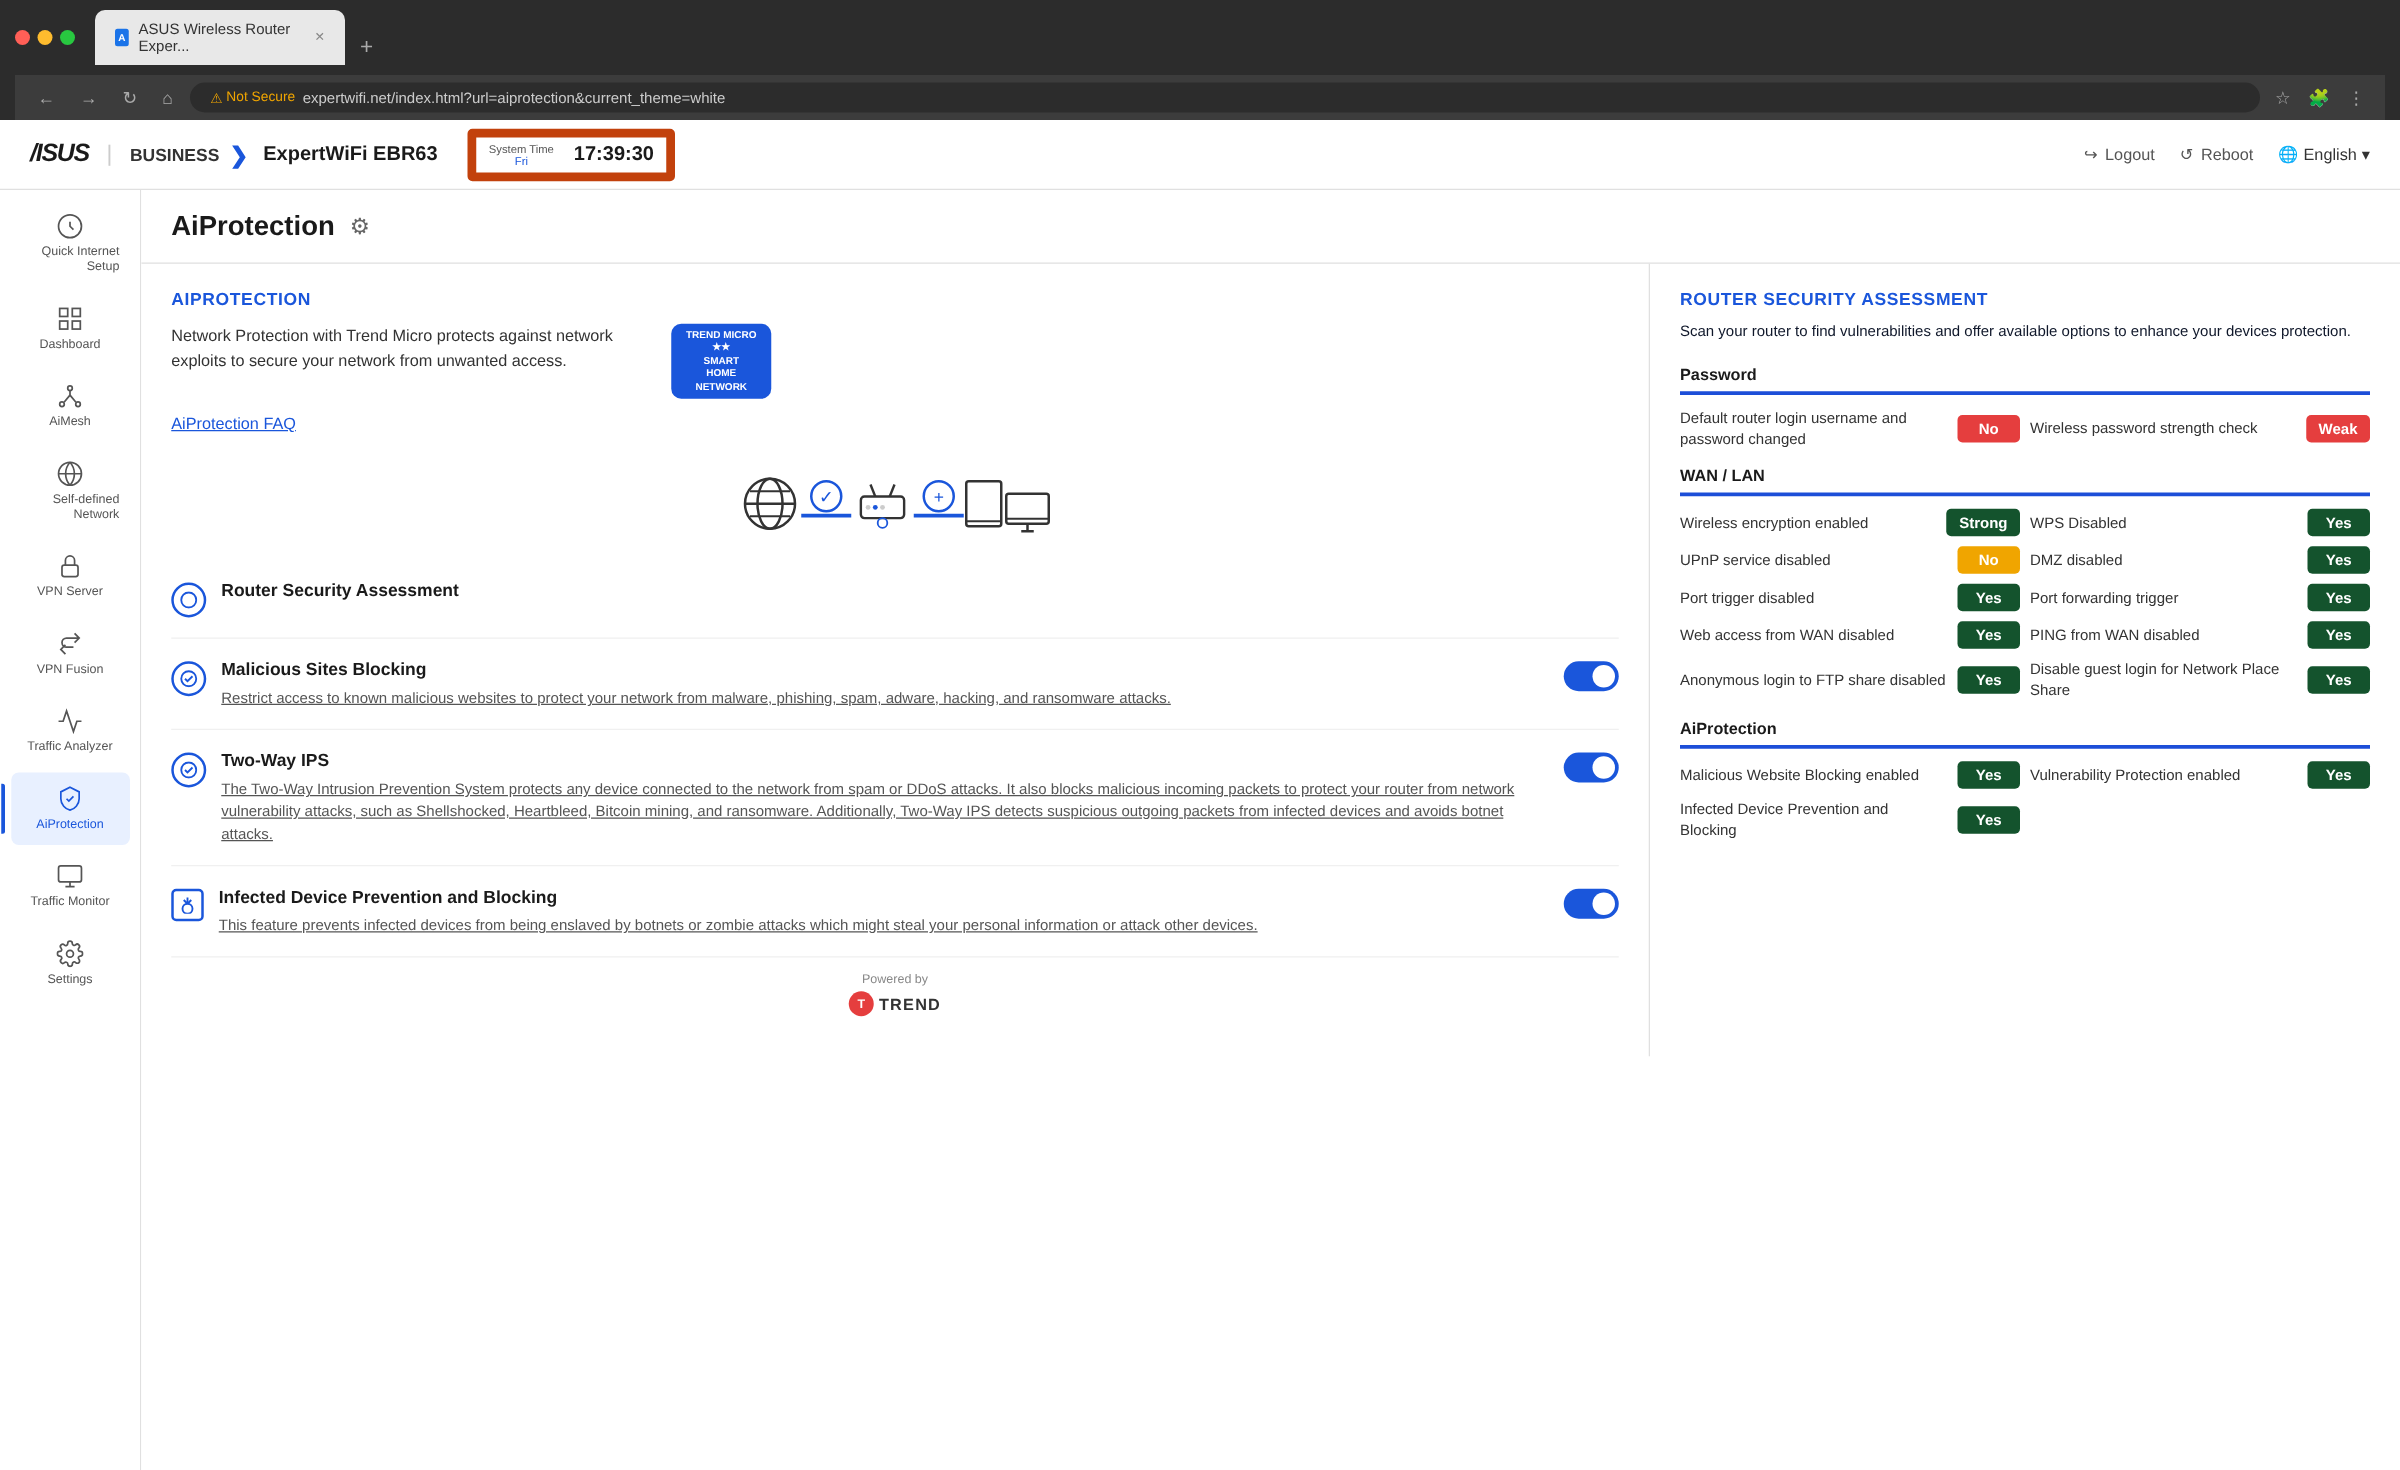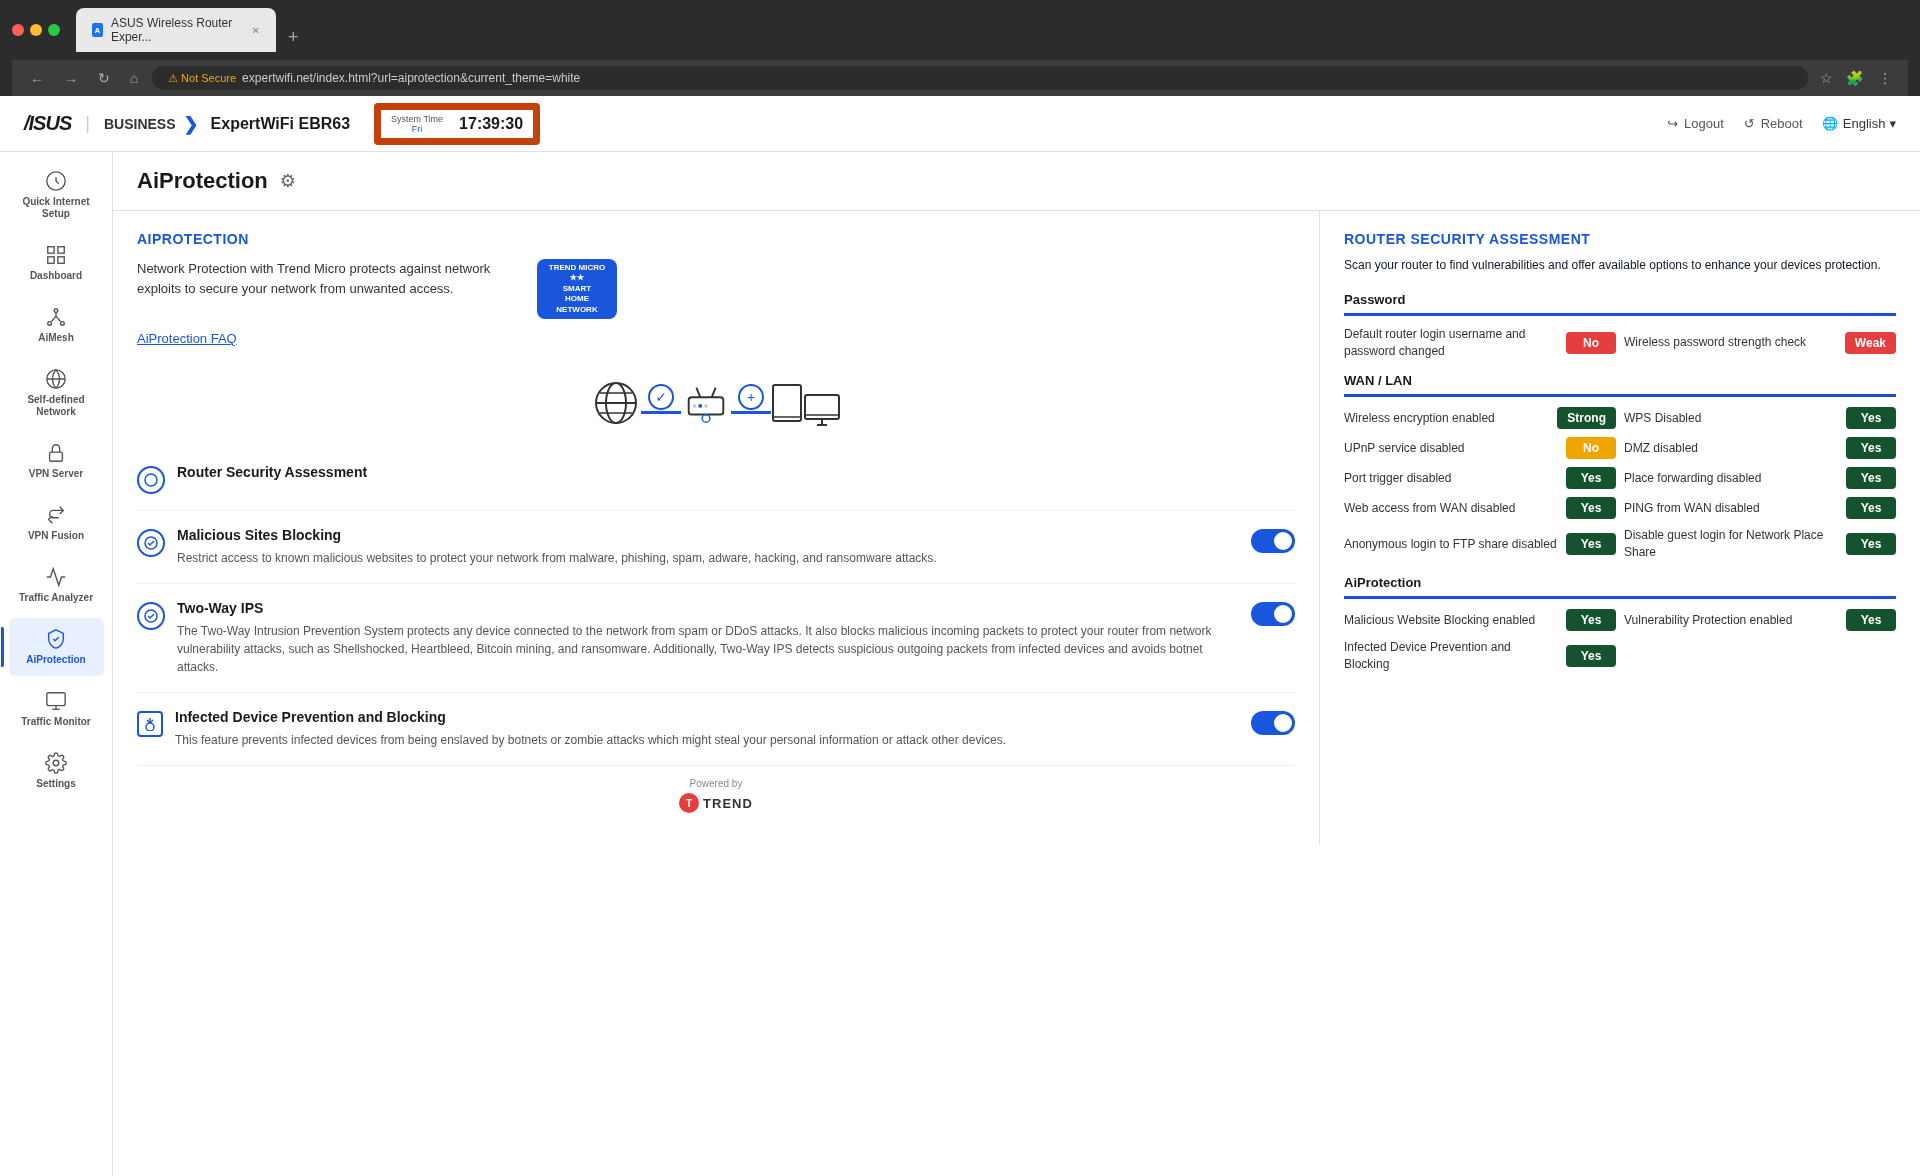--- a/index.html
+++ b/index.html
@@ -25,21 +25,21 @@
     .address-text { color: #ccc; font-size: 12px; }
     .not-secure { color: #f0a500; font-size: 11px; display: flex; align-items: center; gap: 3px; }
     .toolbar-actions { display: flex; gap: 6px; align-items: center; }
     .toolbar-icon { color: #aaa; font-size: 14px; cursor: pointer; padding: 4px; }
 
     
     .sidebar { width: 113px; background: white; border-right: 1px solid #e0e0e0; display: flex; flex-direction: column; align-items: center; padding: 8px 0; gap: 4px; overflow-y: auto; }
     .sidebar-item { display: flex; flex-direction: column; align-items: center; padding: 10px 8px; cursor: pointer; border-radius: 6px; width: 95px; gap: 4px; }
     .sidebar-item.active { background: #e8f0ff; }
     .sidebar-item svg { width: 22px; height: 22px; }
-    .sidebar-label { font-size: 10px; color: #555; text-align: center; line-height: 1.2; font-weight: bold; }
+    .sidebar-label { font-size: 10px; color: #555; text-align: right; line-height: 1.2; }
     .sidebar-item.active .sidebar-label { color: #1a56db; }
 
     
     .header { background: white; border-bottom: 1px solid #e0e0e0; display: flex; align-items: center; padding: 0 24px; height: 56px; }
     .logo-area { display: flex; align-items: center; gap: 8px; flex: 1; }
     .asus-logo { font-size: 20px; font-weight: bold; color: #1a1a1a; font-style: italic; letter-spacing: -1px; }
     .business-text { font-size: 14px; color: #333; font-weight: 600; }
     .chevron-right { color: #1a56db; font-size: 18px; font-weight: bold; }
     .router-name { font-size: 16px; font-weight: 600; color: #1a1a1a; margin-left: 4px; }
     .system-time-box { border: 7px solid #c2410c; border-radius: 4px; padding: 4px 10px; display: flex; flex-direction: column; align-items: center; margin-left: 16px; }
@@ -66,21 +66,21 @@
     .diagram { display: flex; align-items: center; justify-content: center; padding: 20px 0; gap: 0; }
     .diagram-item { display: flex; flex-direction: column; align-items: center; gap: 6px; }
     .diagram-icon { width: 50px; height: 50px; display: flex; align-items: center; justify-content: center; }
 
     
     .feature-item { display: flex; align-items: flex-start; padding: 16px 0; border-bottom: 1px solid #f0f0f0; }
     .feature-item:last-child { border-bottom: none; }
     .feature-icon { width: 28px; height: 28px; border-radius: 50%; border: 2px solid #1a56db; display: flex; align-items: center; justify-content: center; color: #1a56db; margin-right: 12px; flex-shrink: 0; margin-top: 2px; }
     .feature-content { flex: 1; }
     .feature-title { font-size: 14px; font-weight: 600; color: #1a1a1a; margin-bottom: 6px; }
-    .feature-desc { font-size: 12px; color: #555; line-height: 1.5; }
+    .feature-desc { font-size: 12px; color: #555; line-height: 1.5; text-decoration: underline; }
     .toggle { width: 44px; height: 24px; background: #1a56db; border-radius: 12px; position: relative; cursor: pointer; flex-shrink: 0; }
     .toggle::after { content: ''; position: absolute; right: 3px; top: 3px; width: 18px; height: 18px; background: white; border-radius: 50%; }
 
     
     .right-panel { width: 600px; padding: 20px 24px; }
     .router-security-title { color: #1a56db; font-size: 14px; font-weight: 700; letter-spacing: 0.5px; margin-bottom: 10px; }
     .security-desc { font-size: 12px; color: #0f172a; margin-bottom: 18px; line-height: 1.4; }
     .security-section { margin-bottom: 14px; }
     .security-section-label { font-size: 13px; font-weight: 700; color: #1a1a1a; margin-bottom: 10px; border-bottom: 3px solid #1d4ed8; padding-bottom: 6px; }
     .security-rows { display: flex; flex-direction: column; gap: 8px; }
@@ -440,21 +440,21 @@
                   <span class="col-label">DMZ disabled</span>
                   <span class="badge badge-green">Yes</span>
                 </div>
               </div>
               <div class="two-col">
                 <div class="col-left">
                   <span class="col-label">Port trigger disabled</span>
                   <span class="badge badge-green">Yes</span>
                 </div>
                 <div class="col-right">
-                  <span class="col-label">Place forwarding disabled</span>
+                  <span class="col-label">Port forwarding trigger</span>
                   <span class="badge badge-green">Yes</span>
                 </div>
               </div>
               <div class="two-col">
                 <div class="col-left">
                   <span class="col-label">Web access from WAN disabled</span>
                   <span class="badge badge-green">Yes</span>
                 </div>
                 <div class="col-right">
                   <span class="col-label">PING from WAN disabled</span>

